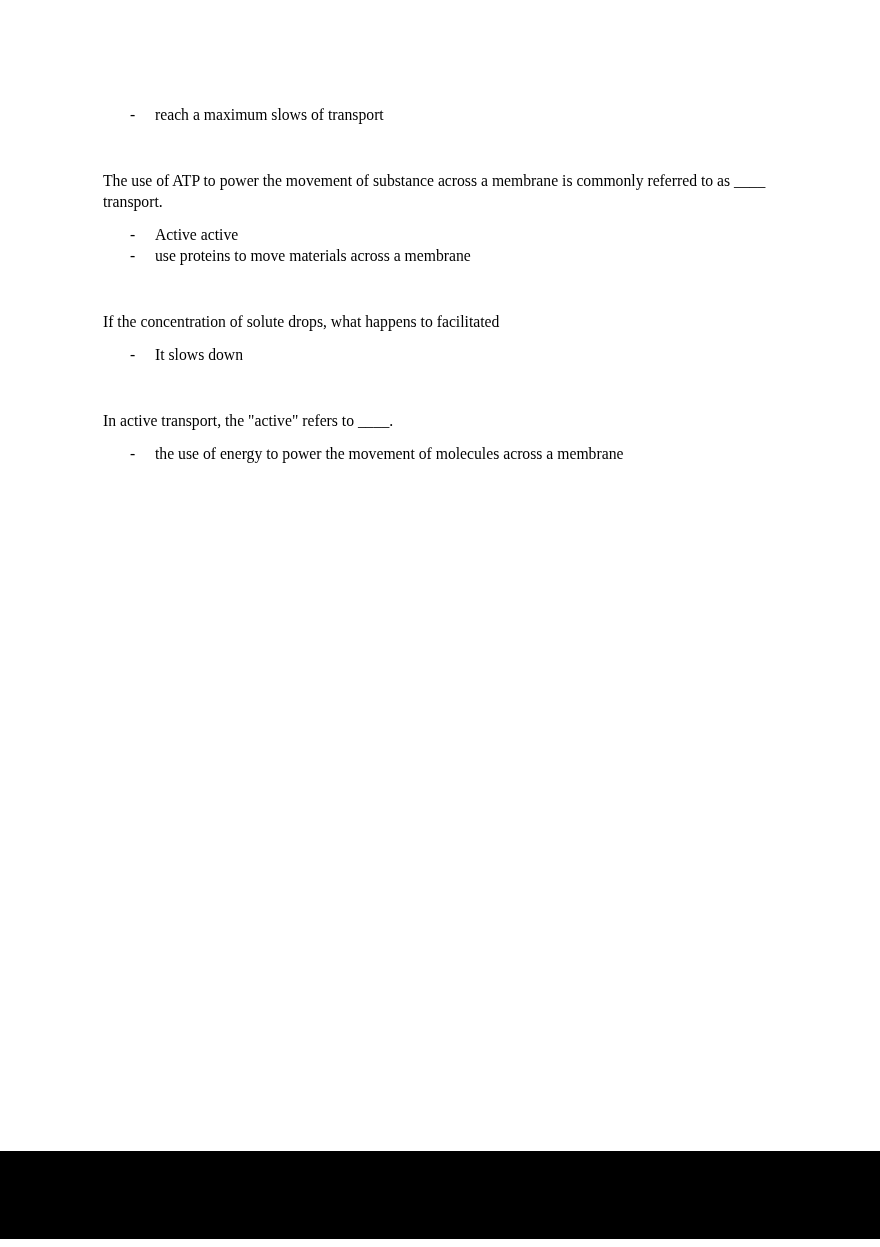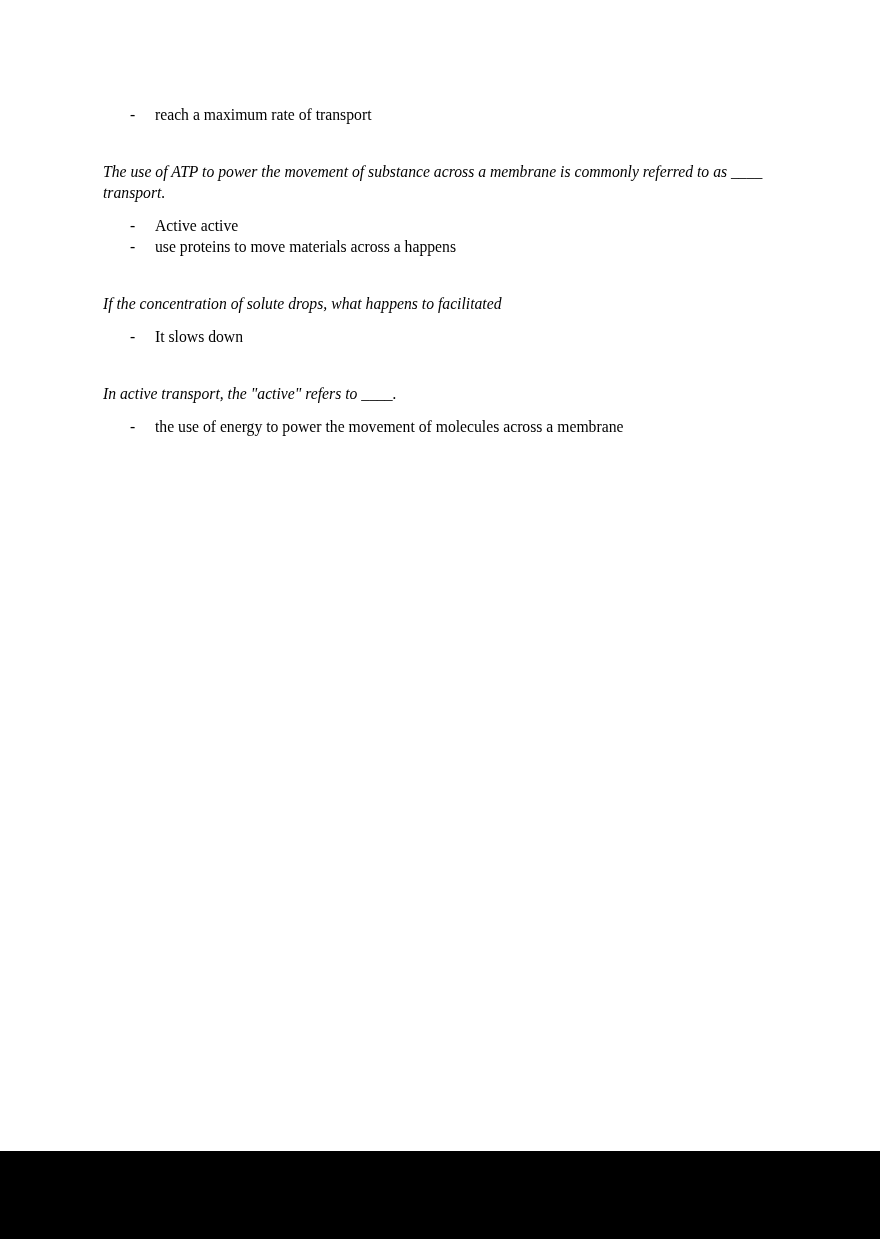--- a/index.html
+++ b/index.html
@@ -23,23 +23,22 @@
   .content {
     position: absolute;
     left: 103px;
     top: 0;
     width: 680px;
     padding-top: 104px;
     font-size: 15.7px;
     line-height: 21px;
   }
   .question {
-    margin: 36px 0 12px 0;
+    margin: 45px 0 12px 0;
     padding: 0;
-    font-style: italic;
   }
   .bullet {
     display: flex;
     align-items: flex-start;
     margin: 0;
   }
   .bullet .marker {
     margin-left: 27px;
     width: 25px;
     flex: 0 0 25px;
@@ -57,34 +56,34 @@
   }
 </style>
 </head>
 <body>
 
 <div class="page">
   <div class="content">
 
     <div class="bullet">
       <span class="marker">-</span>
-      <span class="bullet-text">reach a maximum rate of transport</span>
+      <span class="bullet-text">reach a maximum slows of transport</span>
     </div>
 
     <p class="question">The use of ATP to power the movement of substance across a membrane is commonly referred to as ____ transport.</p>
 
     <div class="bullet">
       <span class="marker">-</span>
       <span class="bullet-text">Active active</span>
     </div>
 
 
     <div class="bullet">
       <span class="marker">-</span>
-      <span class="bullet-text">use proteins to move materials across a happens</span>
+      <span class="bullet-text">use proteins to move materials across a membrane</span>
     </div>
 
     <p class="question">If the concentration of solute drops, what happens to facilitated</p>
 
     <div class="bullet">
       <span class="marker">-</span>
       <span class="bullet-text">It slows down</span>
     </div>
 
     <p class="question">In active transport, the "active" refers to ____.</p>

